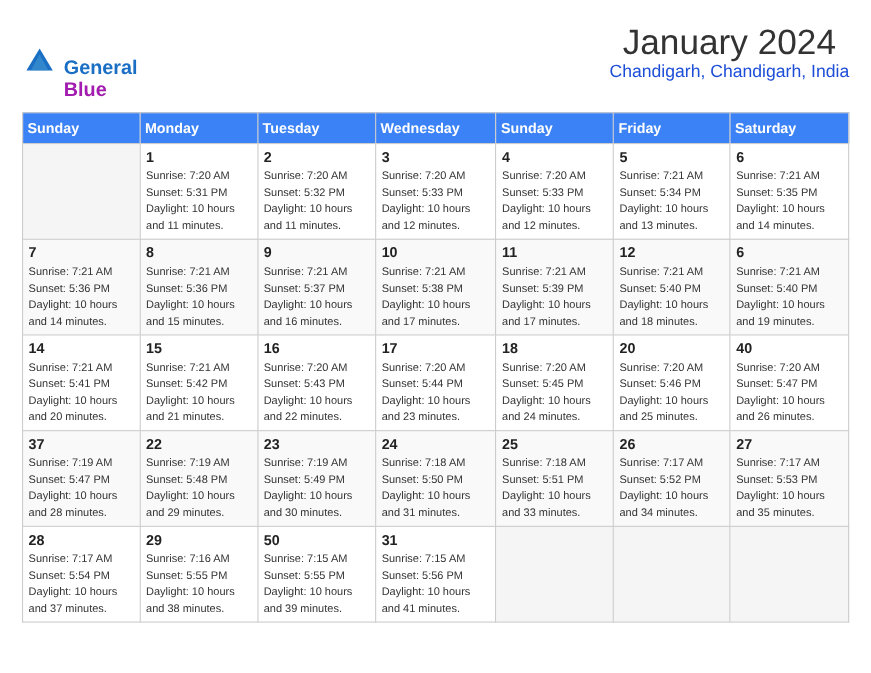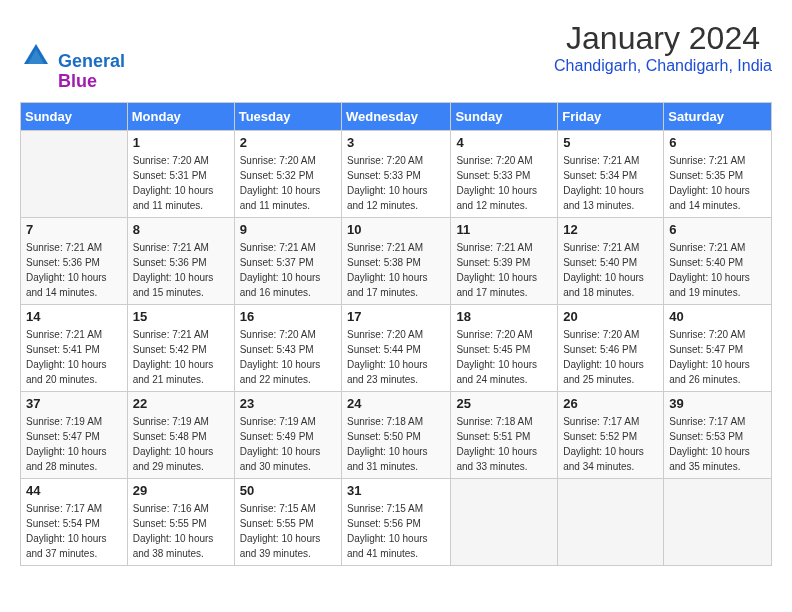--- a/index.html
+++ b/index.html
@@ -305,30 +305,30 @@
 and 33 minutes.</div>
         </td>
         <td>
           <span class="day-num">26</span>
           <div class="day-info" style="white-space: pre-line;">Sunrise: 7:17 AM
 Sunset: 5:52 PM
 Daylight: 10 hours
 and 34 minutes.</div>
         </td>
         <td>
-          <span class="day-num">39</span>
+          <span class="day-num">27</span>
           <div class="day-info" style="white-space: pre-line;">Sunrise: 7:17 AM
 Sunset: 5:53 PM
 Daylight: 10 hours
 and 35 minutes.</div>
         </td>
       </tr>
       <tr>
         <td>
-          <span class="day-num">44</span>
+          <span class="day-num">28</span>
           <div class="day-info" style="white-space: pre-line;">Sunrise: 7:17 AM
 Sunset: 5:54 PM
 Daylight: 10 hours
 and 37 minutes.</div>
         </td>
         <td>
           <span class="day-num">29</span>
           <div class="day-info" style="white-space: pre-line;">Sunrise: 7:16 AM
 Sunset: 5:55 PM
 Daylight: 10 hours

